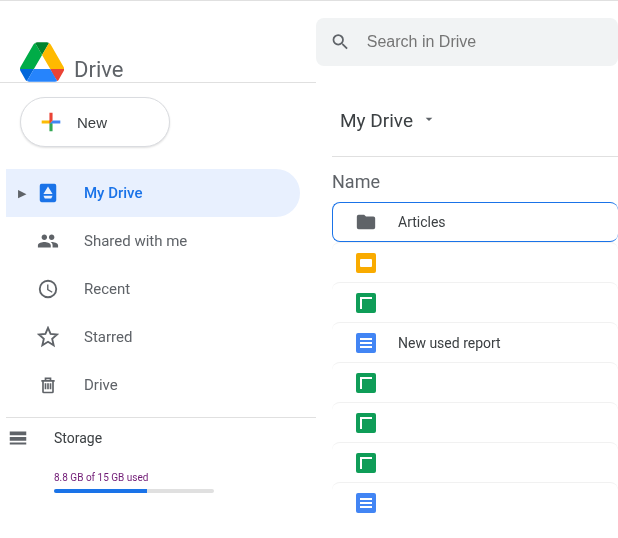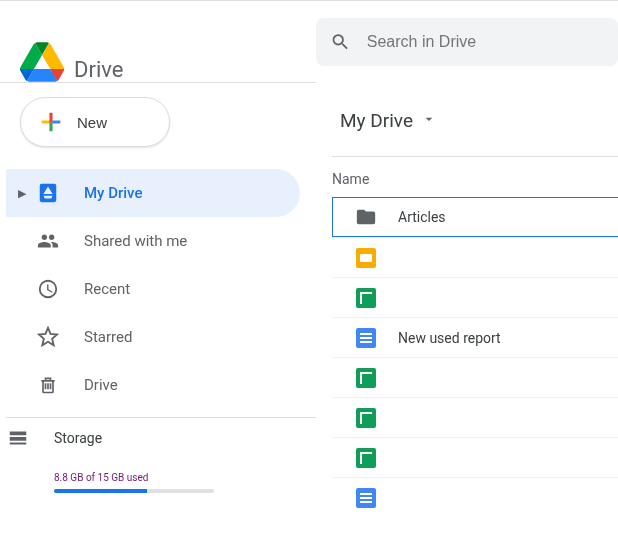--- a/index.html
+++ b/index.html
@@ -159,33 +159,34 @@
     }
     .breadcrumb .chevron {
       margin-left: 8px;
       color: #5f6368;
     }
     .list-divider-top {
       border-top: 1px solid #e0e0e0;
       margin-top: 20px;
     }
     .col-header {
-      font-size: 14px;
+      font-size: 18px;
       color: #5f6368;
       padding: 14px 0 10px 0;
     }
     .file-row {
       height: 40px;
       display: flex;
       align-items: center;
       border-top: 1px solid #f1f1f1;
       padding-left: 22px;
       cursor: pointer;
       font-size: 14px;
       color: #3c4043;
+      border-radius: 8px;
     }
     .file-row.selected {
       border: 1px solid #1a73e8;
       border-right: none;
       padding-left: 21px;
     }
     .file-icon {
       width: 24px; height: 24px;
       margin-right: 20px;
       display: flex; align-items:center; justify-content:center;

